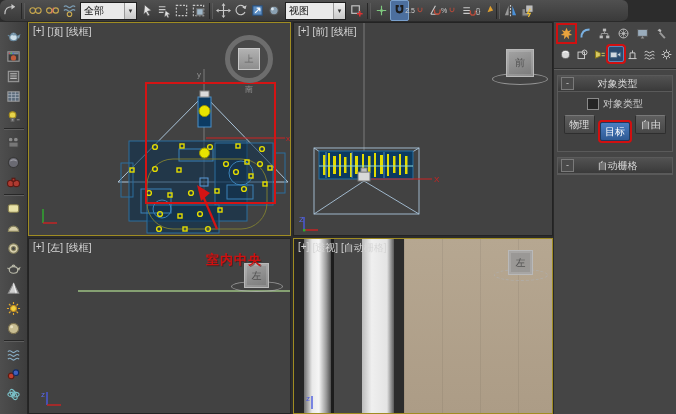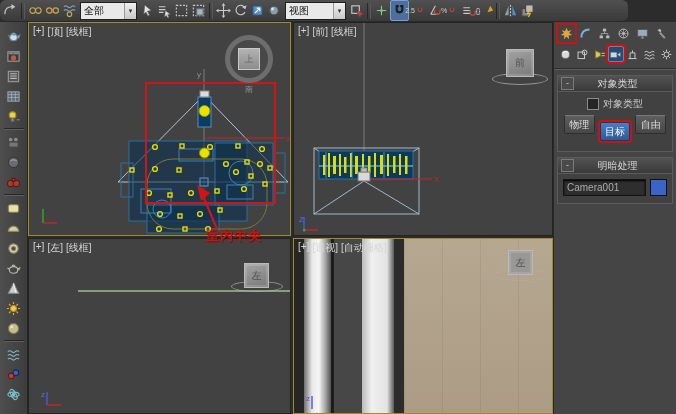--- a/index.html
+++ b/index.html
@@ -50,21 +50,21 @@
   .ps-s3{left:37px;width:3px;background:#1d1d1d;}
   .ps-s4{left:40px;width:28px;background:#474747;}
   .ps-s5{left:68px;width:32px;background:linear-gradient(90deg,#bcbcbc,#efefef 30%,#e4e4e4 78%,#5a5a5a);}
   .ps-s6{left:100px;width:10px;background:#2c2c2c;}
   .ps-wall{left:110px;right:0;background:repeating-linear-gradient(90deg,rgba(0,0,0,.06) 0 1px,rgba(0,0,0,0) 1px 38px),
            linear-gradient(#b6a791,#ac9c86);}
   
   .anno{position:absolute;color:#d01010;font-weight:bold;font-size:13px;letter-spacing:1px;z-index:30;
         text-shadow:1px 1px 0 rgba(70,0,0,.45);}
   .anno1{left:206px;top:219px;}
-  .anno2{left:206px;top:227px;}
+  .anno2{left:206px;top:251px;}
   .redmark{box-shadow:0 0 0 2px #d01010;z-index:3;}
   
   .cmdpanel{position:absolute;left:553px;top:22px;width:123px;height:392px;box-sizing:border-box;
             background:#454545;border-left:1px solid #292929;overflow:hidden;}
   .cp-tabs{display:flex;gap:2px;padding:3px 3px 1px 4px;}
   .cp-tab{width:17px;height:17px;display:flex;align-items:center;justify-content:center;}
   .cp-cats{display:flex;gap:1px;padding:3px 2px 2px 4px;}
   .cp-cat{width:16px;height:16px;display:flex;align-items:center;justify-content:center;border-radius:2px;}
   .cp-cat.pressed{background:#2a4a6e;border:1px solid #5a86b8;box-sizing:border-box;}
   .cp-dd{margin:4px 4px 2px;height:17px;background:linear-gradient(#f0f0f0,#c8c8c8);border:1px solid #1e1e1e;
@@ -665,23 +665,17 @@
           <div class="cp-btn activebtn redmark">目标</div>
           <div class="cp-btn">自由</div>
           <div></div>
         </div>
       </div>
     </div>
 
     <div class="rollout">
       <div class="roll-head">
         <span class="roll-minus">-</span>
-        <span class="roll-title">明暗处理</span>
-      </div>
-      <div class="roll-body">
-        <div class="name-row">
-          <div class="name-input">Camera001</div>
-          <div class="swatch" style="background: rgb(60, 99, 200);"></div>
-        </div>
+        <span class="roll-title">自动栅格</span>
       </div>
     </div>
   </div>
 </div>
 
 </body></html>

